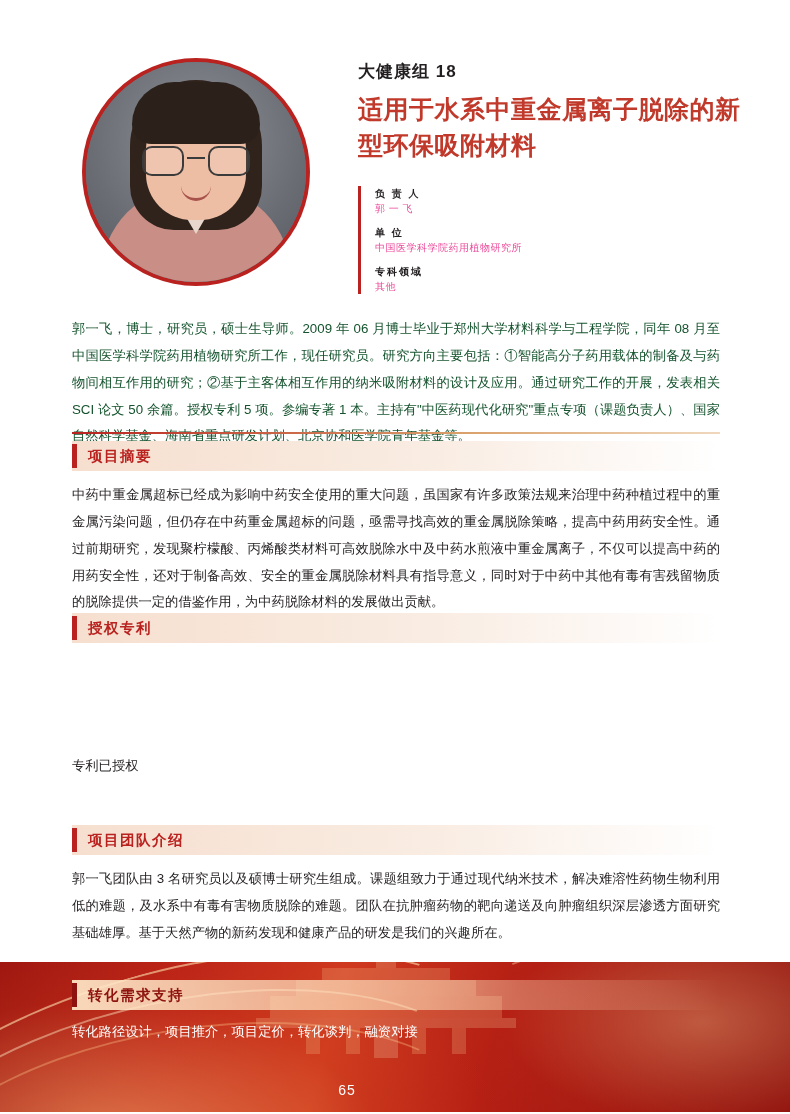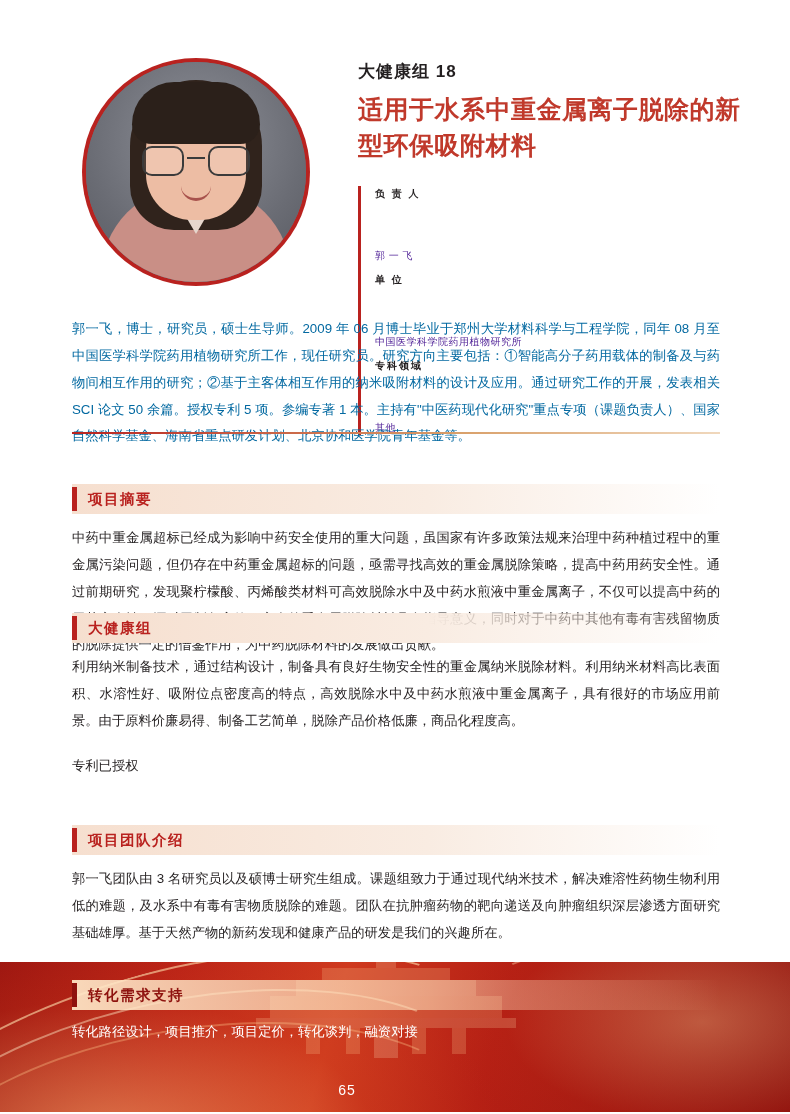--- a/index.html
+++ b/index.html
@@ -188,34 +188,33 @@
   }
   .meta-row:last-child { margin-bottom: 0; }
   .meta-key {
     font-weight: bold;
     color: #231f20;
     width: 68px;
     letter-spacing: 2px;
     white-space: nowrap;
   }
   .meta-val {
-    color: #4c1d95;
+    color: #ec4899;
     letter-spacing: 0.5px;
-    margin-top: 47px;
   }
 
   
   .bio {
     position: absolute;
     left: 72px;
     top: 316px;
     width: 648px;
     font-size: 13.3px;
     line-height: 2.02;
-    color: #0369a1;
+    color: #14532d;
     text-align: justify;
   }
 
   .divider {
     position: absolute;
     left: 72px;
     top: 432px;
     width: 648px;
     height: 2px;
     background: linear-gradient(to right, #b9221f 0%, #d9a06a 60%, #f0d8bd 100%);
@@ -373,32 +372,31 @@
         <div class="meta-key">专科领域</div>
         <div class="meta-val">其他</div>
       </div>
     </div>
   </div>
 
   <div class="bio">郭一飞，博士，研究员，硕士生导师。2009 年 06 月博士毕业于郑州大学材料科学与工程学院，同年 08 月至中国医学科学院药用植物研究所工作，现任研究员。研究方向主要包括：①智能高分子药用载体的制备及与药物间相互作用的研究；②基于主客体相互作用的纳米吸附材料的设计及应用。通过研究工作的开展，发表相关 SCI 论文 50 余篇。授权专利 5 项。参编专著 1 本。主持有"中医药现代化研究"重点专项（课题负责人）、国家自然科学基金、海南省重点研发计划、北京协和医学院青年基金等。</div>
 
   <div class="divider"></div>
 
-  <div class="section" style="top:484px;">
+  <div class="section" style="top:441px;">
     <div class="sec-head">
       <span>项目摘要</span>
     </div>
     <div class="sec-body">中药中重金属超标已经成为影响中药安全使用的重大问题，虽国家有许多政策法规来治理中药种植过程中的重金属污染问题，但仍存在中药重金属超标的问题，亟需寻找高效的重金属脱除策略，提高中药用药安全性。通过前期研究，发现聚柠檬酸、丙烯酸类材料可高效脱除水中及中药水煎液中重金属离子，不仅可以提高中药的用药安全性，还对于制备高效、安全的重金属脱除材料具有指导意义，同时对于中药中其他有毒有害残留物质的脱除提供一定的借鉴作用，为中药脱除材料的发展做出贡献。</div>
   </div>
 
   <div class="section" style="top:613px;">
     <div class="sec-head">
-      <span>大健康组</span>
-    </div>
-    <div class="sec-body">利用纳米制备技术，通过结构设计，制备具有良好生物安全性的重金属纳米脱除材料。利用纳米材料高比表面积、水溶性好、吸附位点密度高的特点，高效脱除水中及中药水煎液中重金属离子，具有很好的市场应用前景。由于原料价廉易得、制备工艺简单，脱除产品价格低廉，商品化程度高。</div>
+      <span>授权专利</span>
+    </div>
   </div>
 
   <div class="section" style="top:742px;">
     <div class="sec-body">专利已授权</div>
   </div>
 
   <div class="section" style="top:825px;">
     <div class="sec-head">
       <span>项目团队介绍</span>
     </div>

